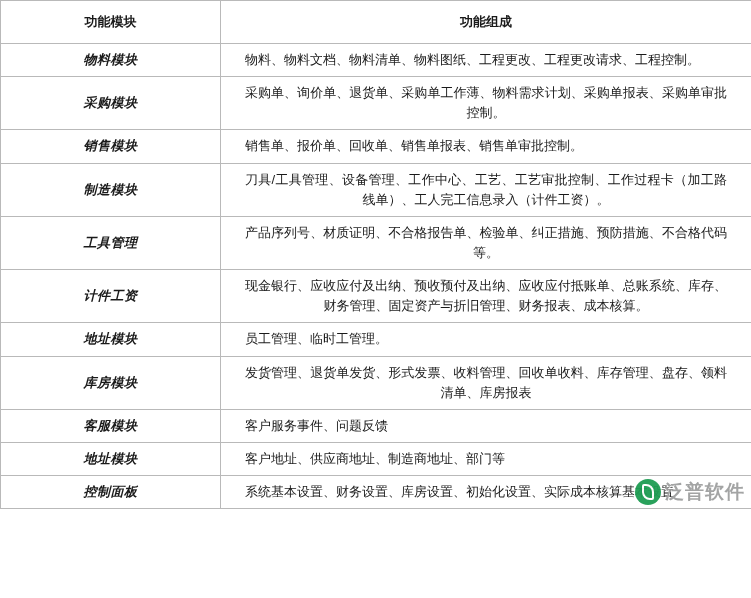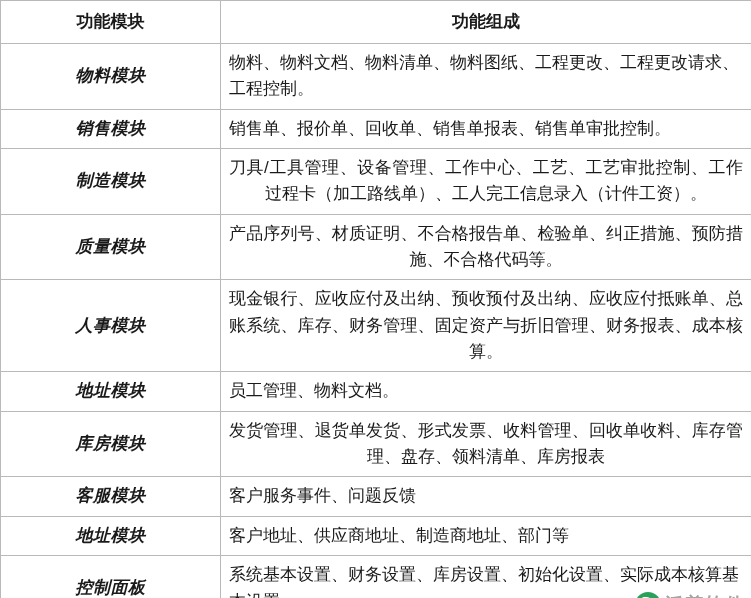--- a/index.html
+++ b/index.html
@@ -20,22 +20,22 @@
     position: relative;
   }
   table.fn-table {
     border-collapse: collapse;
     width: 751px;
     table-layout: fixed;
   }
   table.fn-table td, table.fn-table th {
     border: 1px solid #b9b9b9;
     vertical-align: middle;
-    padding: 6px 8px;
-    font-size: 17px;
+    padding: 6px 24px;
+    font-size: 13px;
     line-height: 1.55;
   }
   th.head-cell {
     font-weight: bold;
     text-align: center;
     font-size: 13px;
     height: 30px;
     padding: 6px 8px;
   }
   col.col-module { width: 220px; }
@@ -107,38 +107,42 @@
         <th class="head-cell">功能模块</th>
         <th class="head-cell">功能组成</th>
       </tr>
     </thead>
     <tbody>
       <tr>
         <td class="module-cell">物料模块</td>
         <td class="detail-cell">物料、物料文档、物料清单、物料图纸、工程更改、工程更改请求、工程控制。</td>
       </tr>
       <tr>
+        <td class="module-cell">采购模块</td>
+        <td class="detail-cell multiline">采购单、询价单、退货单、采购单工作薄、物料需求计划、采购单报表、采购单审批控制。</td>
+      </tr>
+      <tr>
         <td class="module-cell">销售模块</td>
         <td class="detail-cell">销售单、报价单、回收单、销售单报表、销售单审批控制。</td>
       </tr>
       <tr>
         <td class="module-cell">制造模块</td>
         <td class="detail-cell multiline">刀具/工具管理、设备管理、工作中心、工艺、工艺审批控制、工作过程卡（加工路线单）、工人完工信息录入（计件工资）。</td>
       </tr>
       <tr>
-        <td class="module-cell">质量模块</td>
+        <td class="module-cell">工具管理</td>
         <td class="detail-cell multiline">产品序列号、材质证明、不合格报告单、检验单、纠正措施、预防措施、不合格代码等。</td>
       </tr>
       <tr>
-        <td class="module-cell">人事模块</td>
+        <td class="module-cell">计件工资</td>
         <td class="detail-cell multiline">现金银行、应收应付及出纳、预收预付及出纳、应收应付抵账单、总账系统、库存、财务管理、固定资产与折旧管理、财务报表、成本核算。</td>
       </tr>
       <tr>
         <td class="module-cell">地址模块</td>
-        <td class="detail-cell">员工管理、物料文档。</td>
+        <td class="detail-cell">员工管理、临时工管理。</td>
       </tr>
       <tr>
         <td class="module-cell">库房模块</td>
         <td class="detail-cell multiline">发货管理、退货单发货、形式发票、收料管理、回收单收料、库存管理、盘存、领料清单、库房报表</td>
       </tr>
       <tr>
         <td class="module-cell">客服模块</td>
         <td class="detail-cell">客户服务事件、问题反馈</td>
       </tr>
       <tr>

